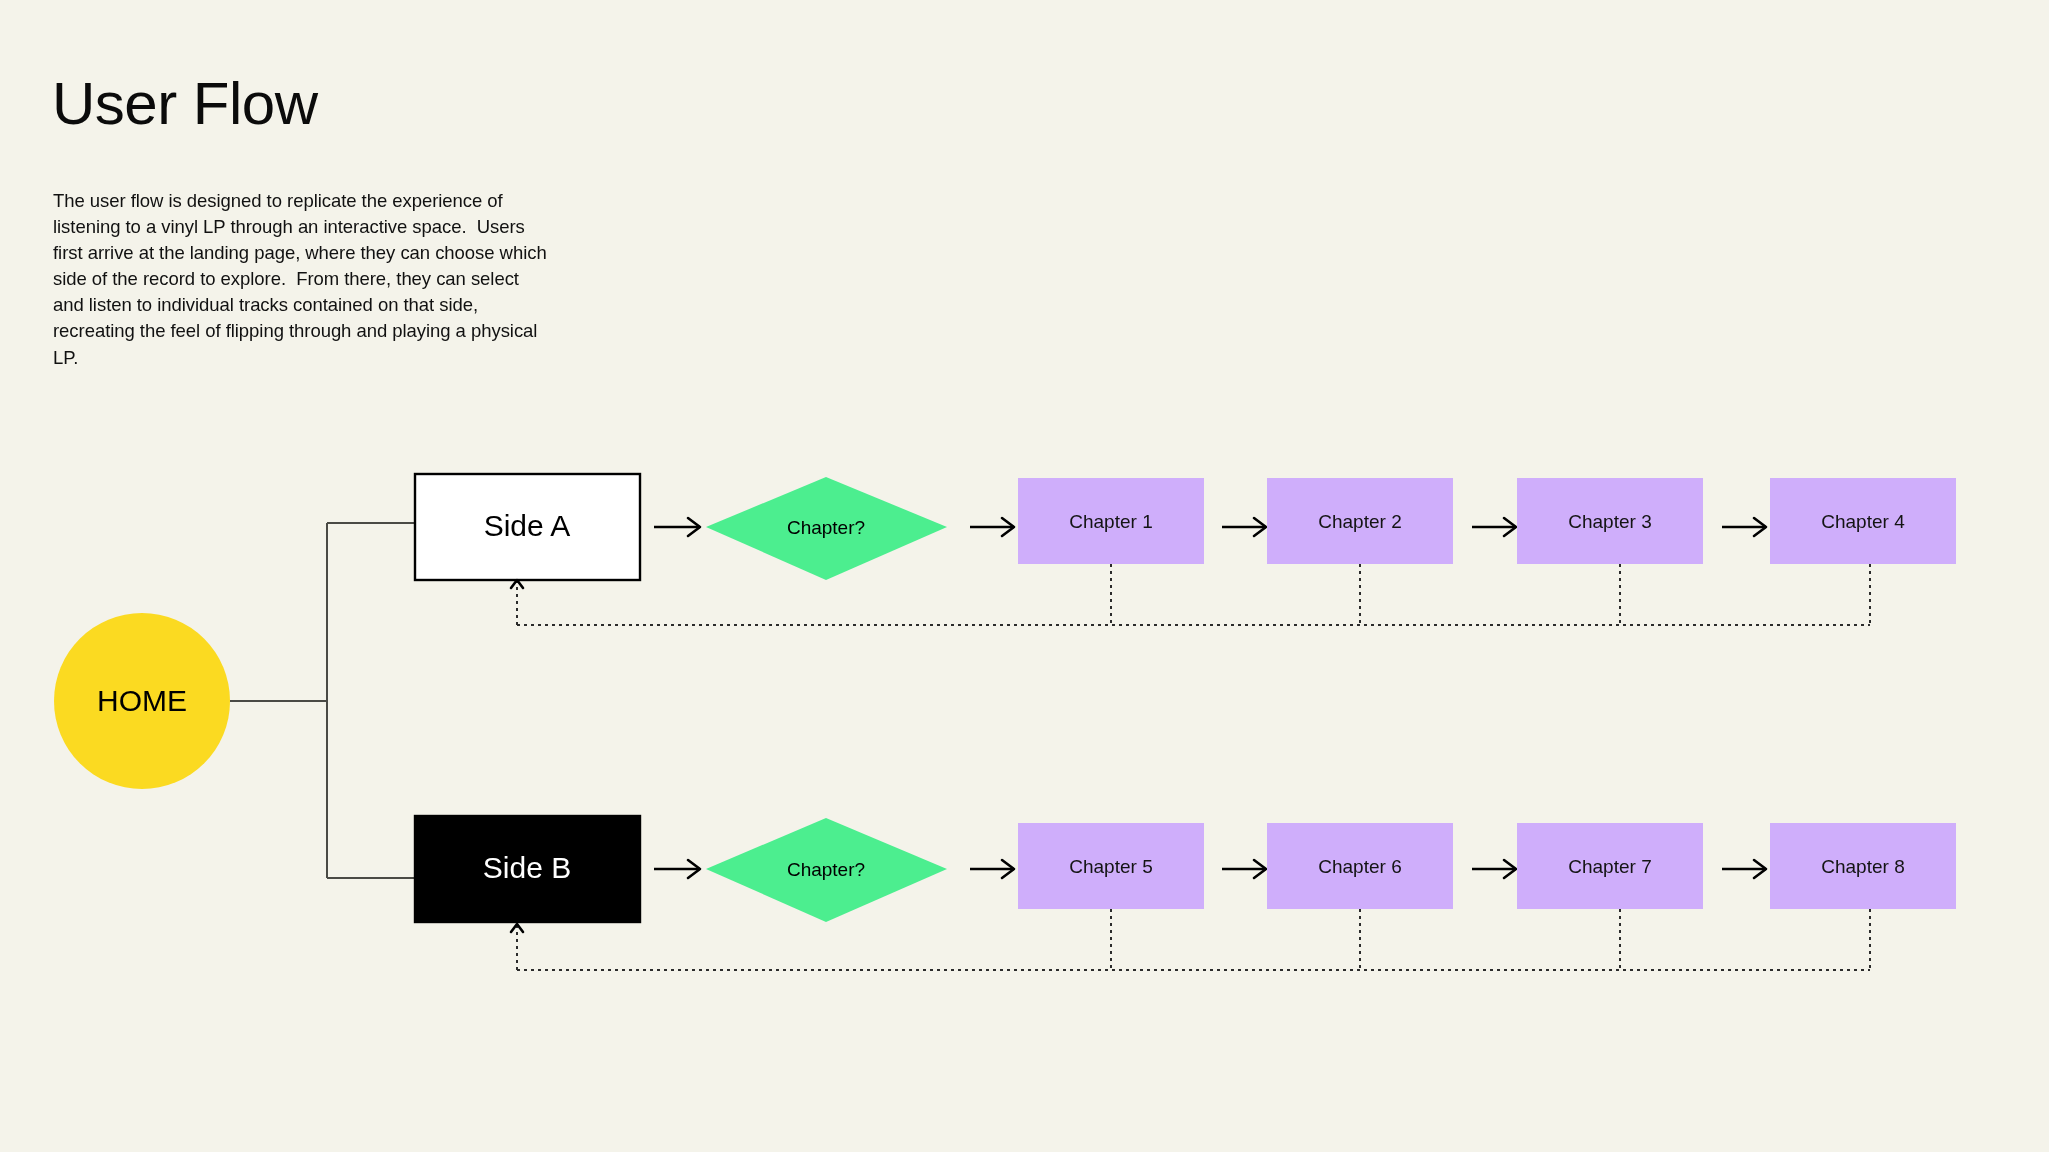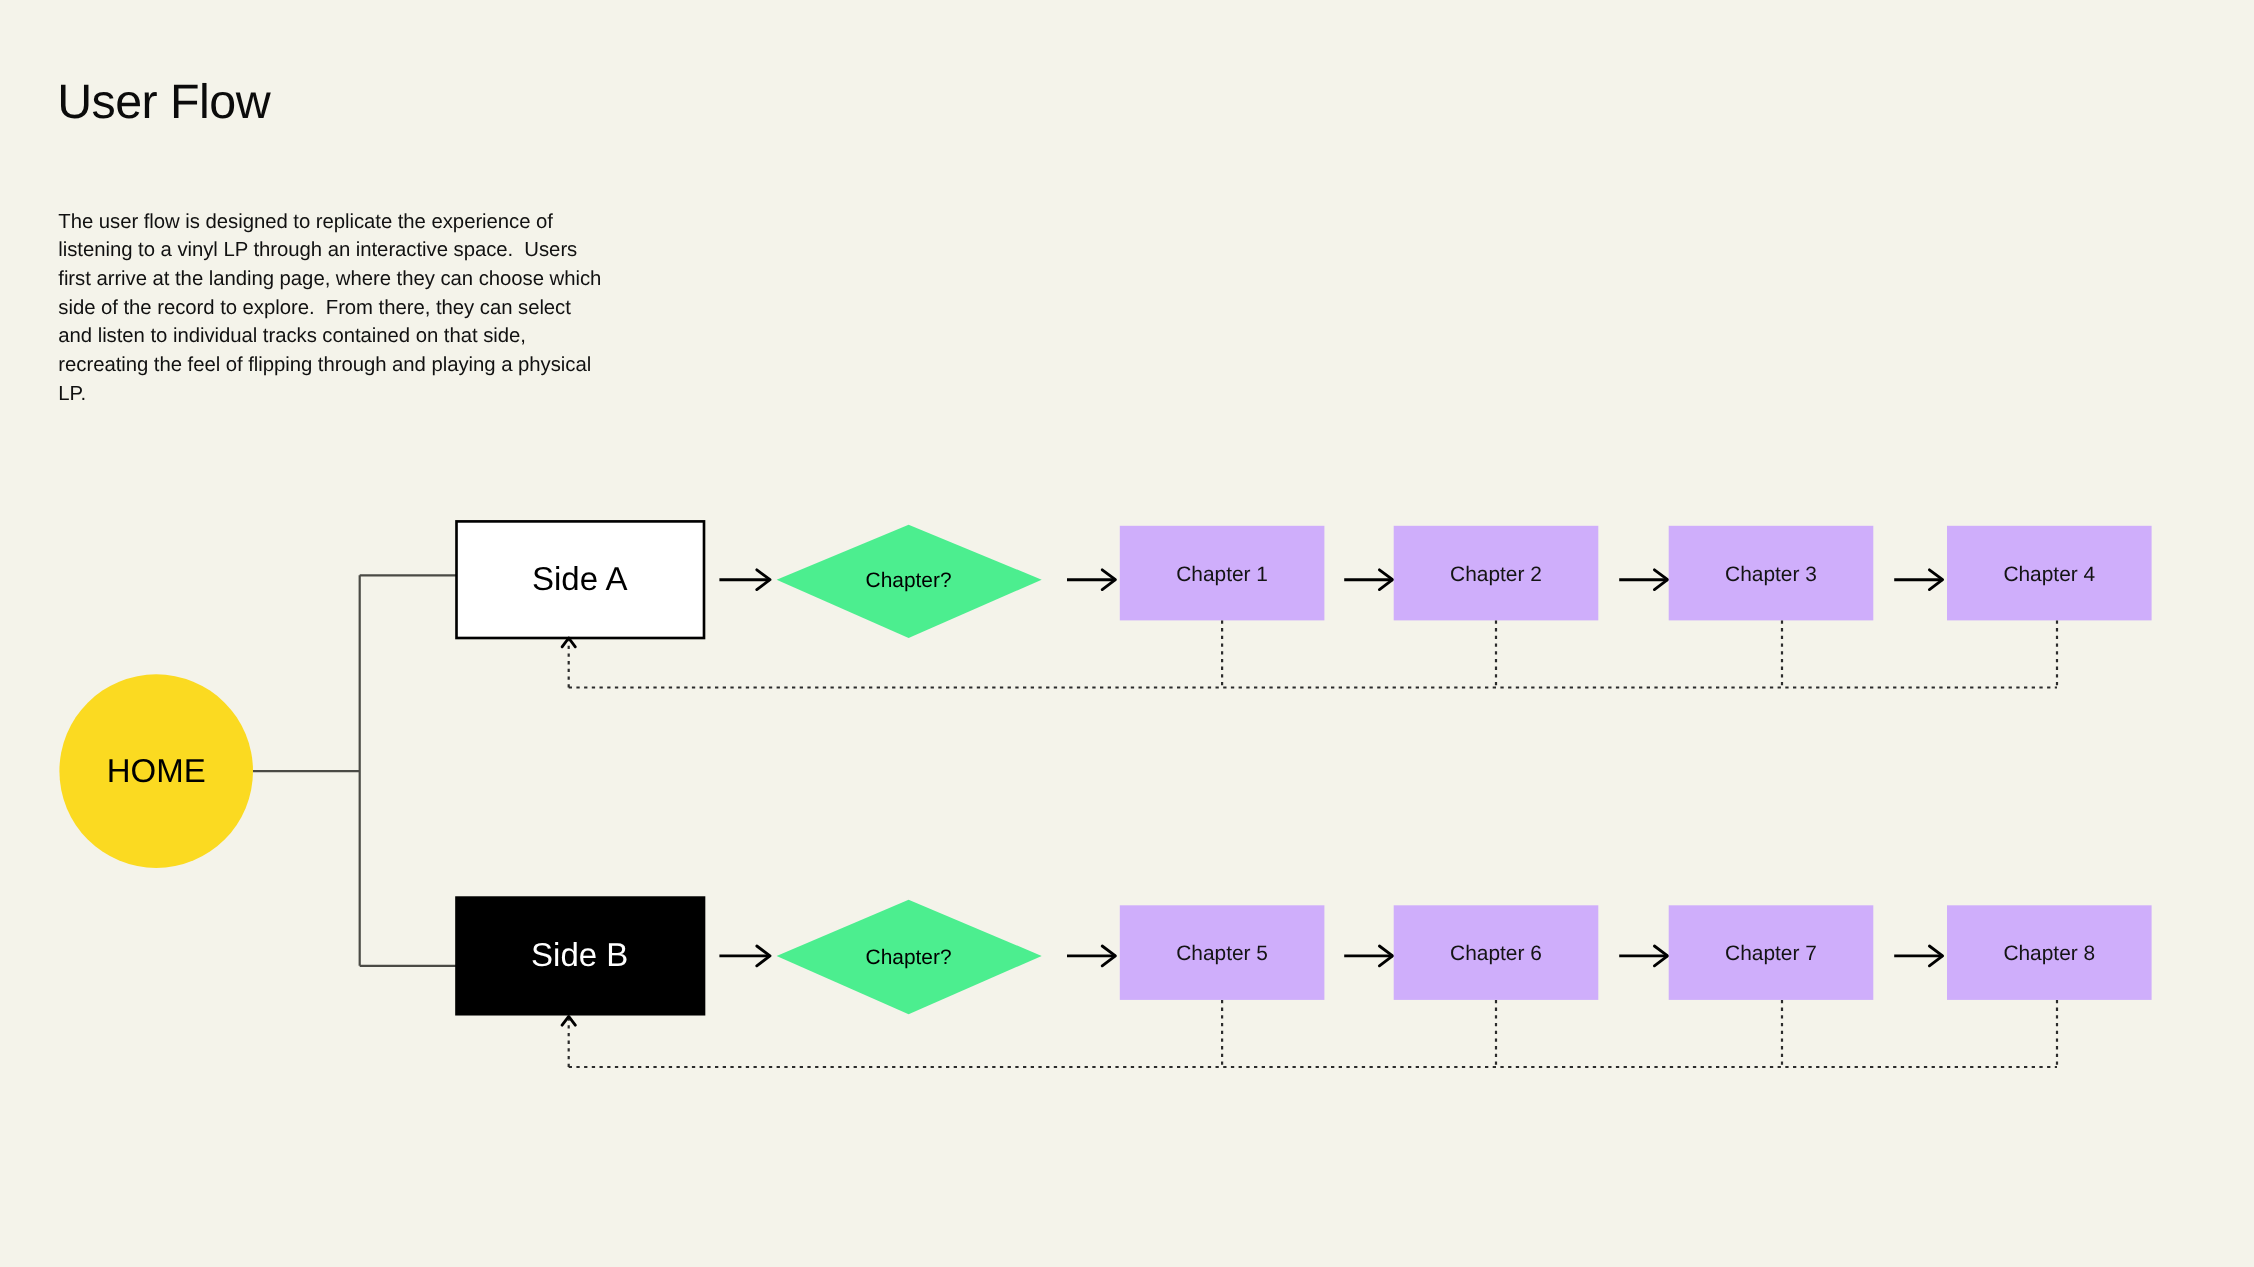--- a/index.html
+++ b/index.html
@@ -19,21 +19,21 @@
   }
   #page-root {
     position: absolute;
     inset: 0;
   }
   
   .page-title {
     position: absolute;
     left: 52px;
     top: 30px;
-    font-size: 44px;
+    font-size: 60px;
     line-height: 68px;
     font-weight: 400;
     letter-spacing: -0.5px;
     color: #0B0B0B;
     white-space: nowrap;
   }
   .page-description {
     position: absolute;
     left: 53px;
     top: 148px;

